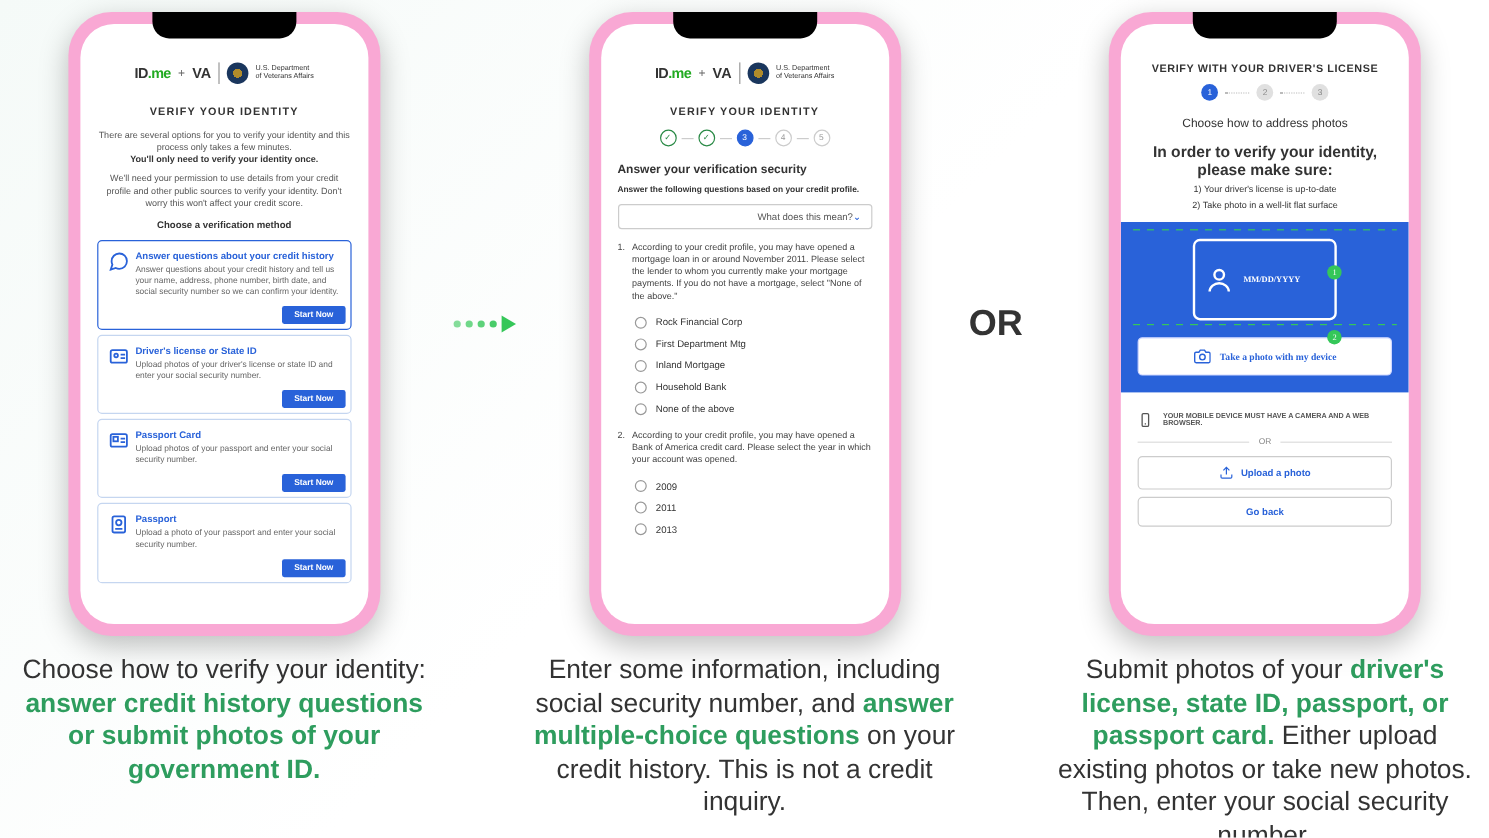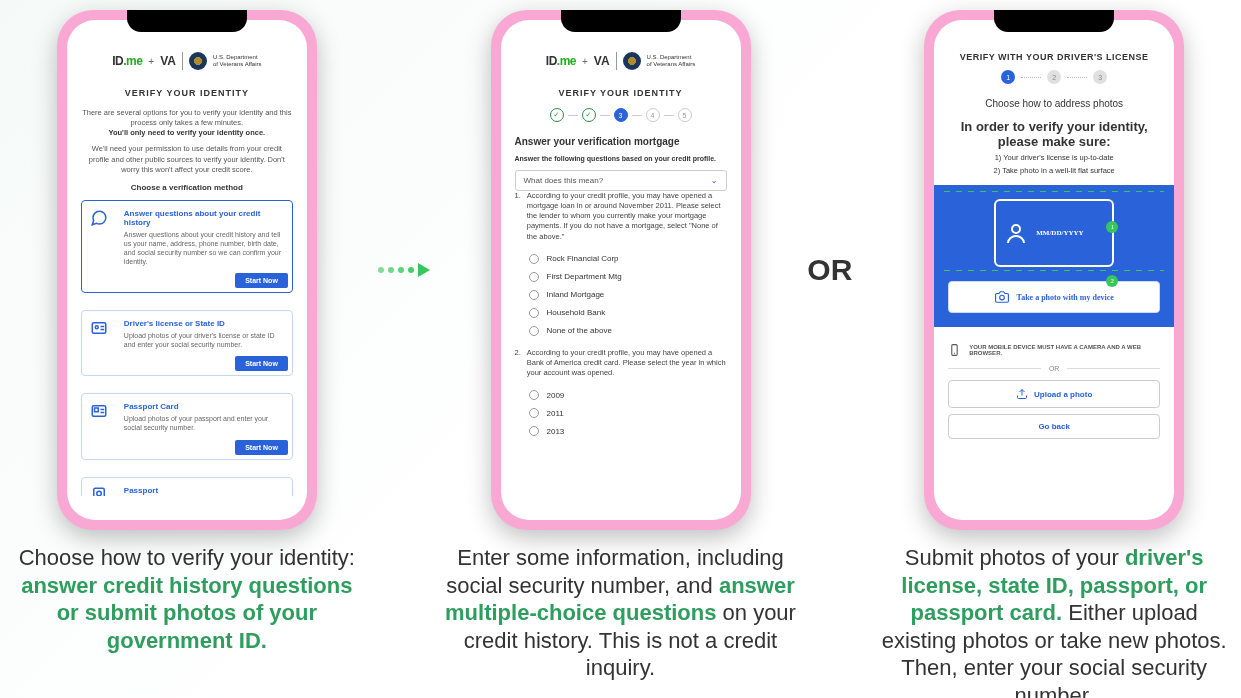--- a/index.html
+++ b/index.html
@@ -75,43 +75,43 @@
   .dept-text { font-size:6px; line-height:1.1; color:#333; }
   
   .heading9 { text-align:center; font-size:9px; font-weight:700; letter-spacing:1px; margin-bottom:10px; }
   .intro { text-align:center; font-size:7.5px; color:#555; margin-bottom:6px; line-height:1.35; }
   .intro b { color:#333; font-weight:700; }
   .sub { text-align:center; font-size:8px; font-weight:600; margin:8px 0; }
   .option-card {
     border: 1.5px solid #c5d6f0;
     border-radius: 4px;
     padding: 8px 8px 26px 8px;
-    margin-bottom: 17px;
+    margin-bottom: 4px;
     position: relative;
     display: flex;
-    gap: 16px;
+    gap: 5px;
   }
   .option-card.selected { border-color:#2962d9; }
   .card-icon { width:18px; height:18px; flex:none; color:#2962d9; display:flex; align-items:center; justify-content:center; }
   .card-title { color:#2962d9; font-size:8px; font-weight:700; margin-bottom:3px; }
   .card-desc { font-size:7px; color:#666; line-height:1.3; }
   .start-btn {
     position:absolute; right:4px; bottom:4px;
     background:#2962d9; color:#fff; font-size:7px; font-weight:600;
     padding: 4px 10px; border-radius:2px;
   }
   
   .stepper { display:flex; align-items:center; justify-content:center; gap:4px; margin-bottom:14px; }
   .step-dot { width:14px; height:14px; border-radius:50%; border:1.5px solid #ccc; display:flex; align-items:center; justify-content:center; font-size:7px; color:#999; background:#fff; }
   .step-dot.done { border-color:#2a8a46; color:#2a8a46; }
   .step-dot.active { background:#2962d9; border-color:#2962d9; color:#fff; }
   .step-line { width:10px; height:1px; background:#ccc; }
   .q-title { font-size:10px; font-weight:700; margin-bottom:8px; }
   .q-sub { font-size:7px; font-weight:700; margin-bottom:8px; }
-  .select-box { border:1px solid #ccc; border-radius:3px; padding:5px 8px; font-size:8px; color:#555; display:flex; justify-content:space-between; align-items:center; }
+  .select-box { border:1px solid #ccc; border-radius:3px; padding:5px 8px; font-size:8px; color:#555; display:flex; justify-content:flex-end; align-items:center; margin-bottom:10px; }
   .q-block { font-size:7.5px; color:#444; line-height:1.35; margin-bottom:8px; display:flex; gap:6px; }
   .radio-row { display:flex; align-items:center; gap:8px; font-size:8px; color:#333; padding:4px 0 4px 14px; }
   .radio { width:10px; height:10px; border:1.5px solid #999; border-radius:50%; }
   
   .p3-head { text-align:center; font-size:9px; font-weight:700; letter-spacing:0.5px; color:#333; margin-bottom:8px; }
   .p3-stepper { display:flex; align-items:center; justify-content:center; gap:6px; margin-bottom:14px;}
   .p3-dot { width:14px; height:14px; border-radius:50%; background:#e0e0e0; color:#888; font-size:7px; display:flex; align-items:center; justify-content:center; }
   .p3-dot.active { background:#2962d9; color:#fff; }
   .p3-sub { text-align:center; font-size:10px; font-weight:500; margin-bottom:10px; }
   .p3-list { font-size:13px; text-align:center; font-weight:600; margin-bottom:4px; }
@@ -265,21 +265,21 @@
             <span class="step-dot done">✓</span>
               <span class="step-line"></span>
             <span class="step-dot done">✓</span>
               <span class="step-line"></span>
             <span class="step-dot active">3</span>
               <span class="step-line"></span>
             <span class="step-dot">4</span>
               <span class="step-line"></span>
             <span class="step-dot">5</span>
           </div>
-          <div class="q-title">Answer your verification mortgage</div>
+          <div class="q-title">Answer your verification security</div>
           <div class="q-sub">Answer the following questions based on your credit profile.</div>
           <div class="select-box">
             <span>What does this mean?</span>
             <span style="color:#2962d9;">⌄</span>
           </div>
 
           <div class="q-block">
             <span>1.</span>
               <span>According to your credit profile, you may have opened a mortgage loan in or around November 2011. Please select the lender to whom you currently make your mortgage payments. If you do not have a mortgage, select "None of the above."</span>
           </div>

